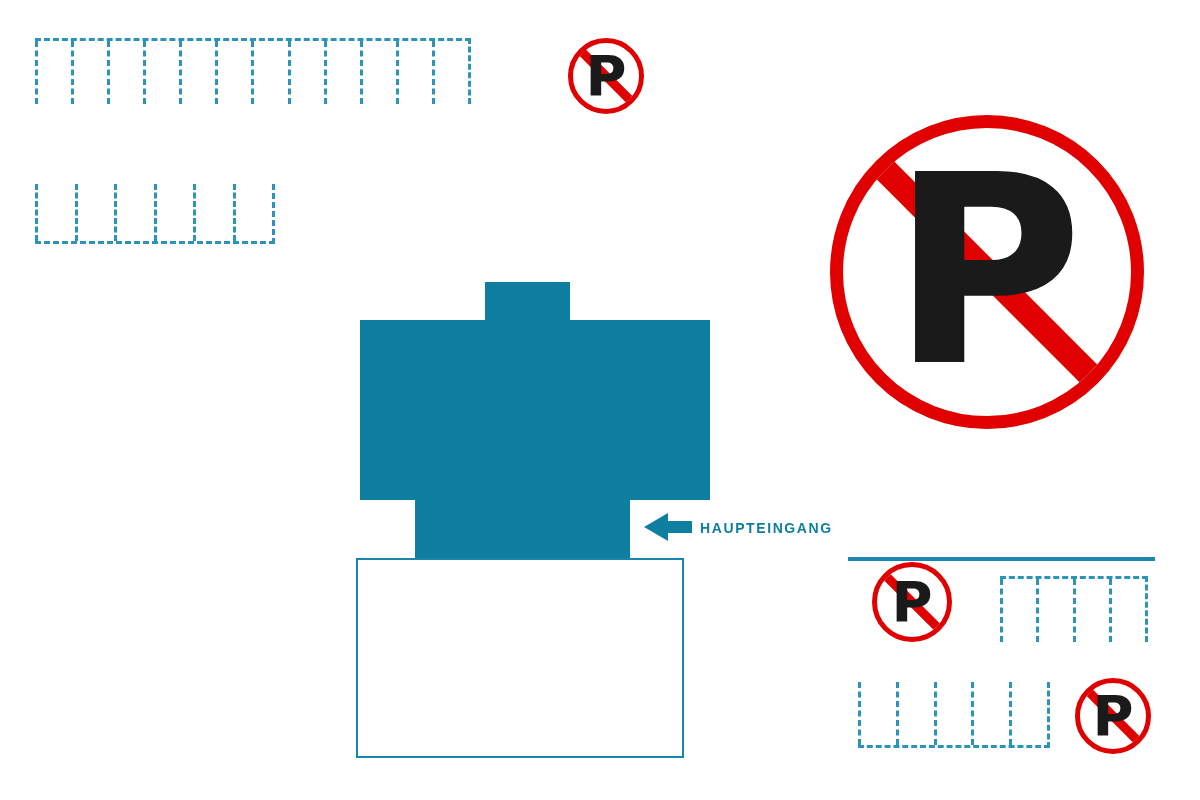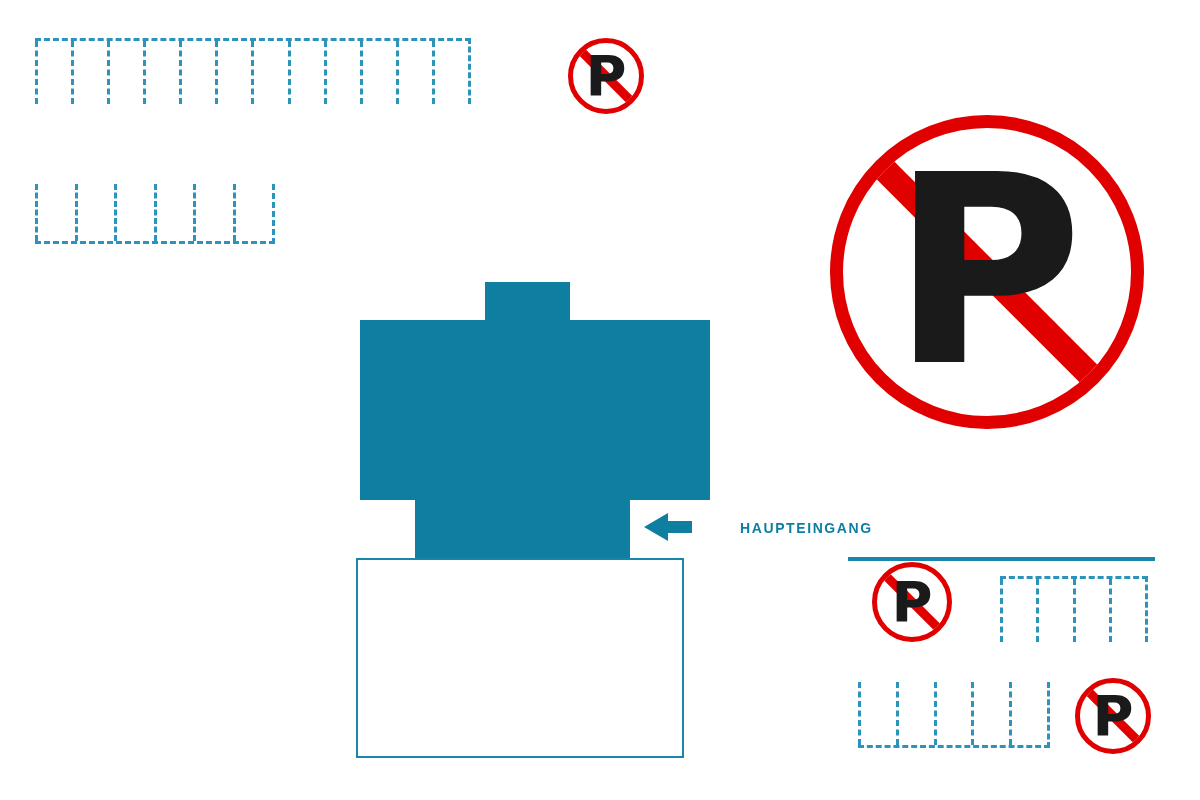--- a/index.html
+++ b/index.html
@@ -155,21 +155,21 @@
   </div>
 
   <div class="building-part" style="left:485px; top:282px; width:85px; height:42px;"></div>
   <div class="building-part" style="left:360px; top:320px; width:350px; height:180px;"></div>
   <div class="building-part" style="left:415px; top:496px; width:215px; height:64px;"></div>
 
   <div class="outline-rect" style="left:356px; top:558px; width:328px; height:200px;"></div>
 
   <div class="arrow-head" style="left:644px; top:513px;"></div>
   <div class="arrow-shaft" style="left:666px; top:521px; width:26px; height:12px;"></div>
-  <div class="entrance-label" style="left:740px; top:520px;">HAUPTEINGANG</div>
+  <div class="entrance-label" style="left:700px; top:520px;">HAUPTEINGANG</div>
 
   <div class="boundary-line" style="left:848px; top:557px; width:307px; height:4px;"></div>
 
   <div class="sign small" style="left:872px; top:562px; width:80px; height:80px;">
     <div class="slash"></div>
     <div class="letter">P</div>
   </div>
 
   <div class="stalls edge-top" style="left:1000px; top:576px; width:148px; height:66px;">
       <div class="stall"></div>

